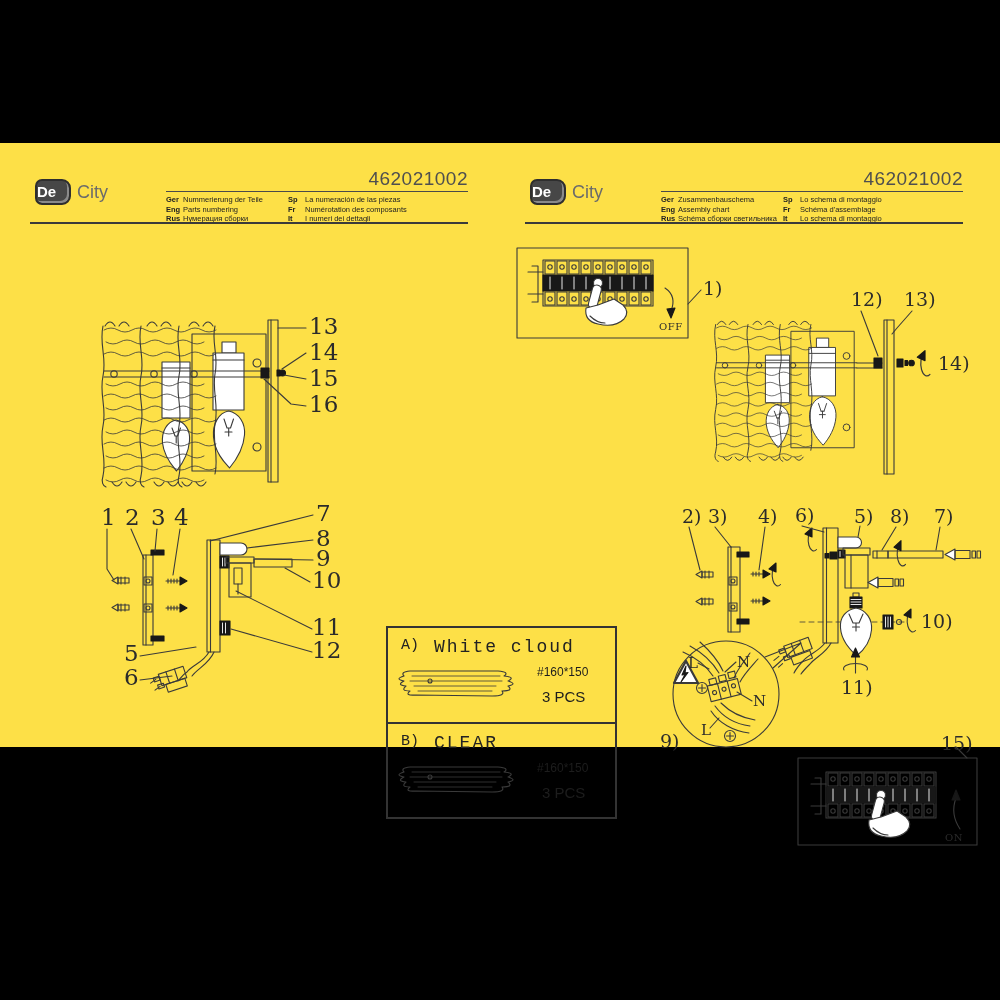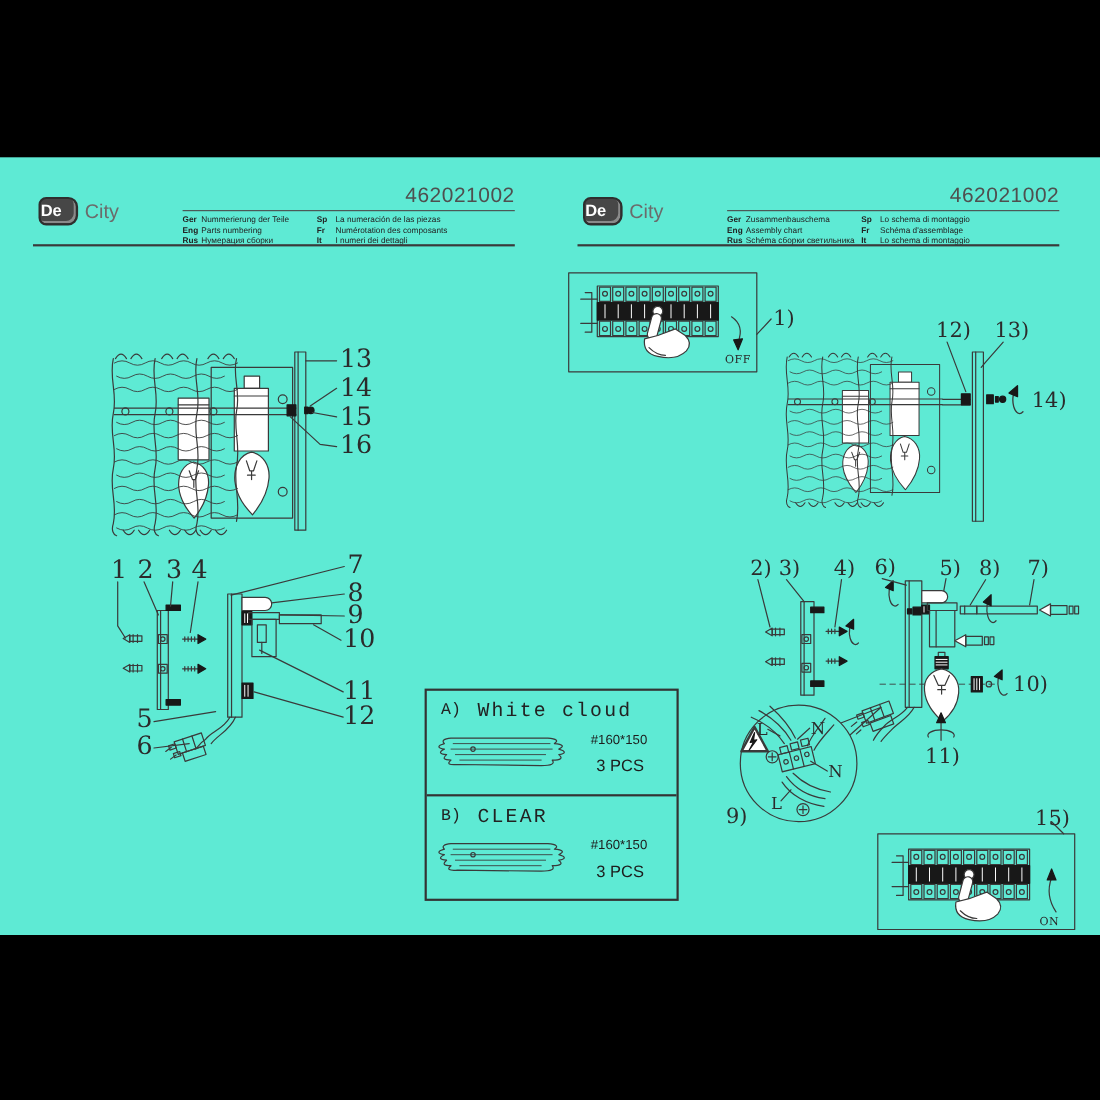--- a/index.html
+++ b/index.html
@@ -1,18 +1,18 @@
 <!DOCTYPE html>
 <html><head>
 <meta charset="utf-8">
 <style>
   html,body{margin:0;padding:0;background:#000;}
   .stage{position:relative;width:1000px;height:1000px;background:#000;overflow:hidden;
          font-family:"Liberation Sans",sans-serif;}
-  .page{position:absolute;left:0;top:143px;width:1000px;height:707px;background:#5eead4;}
+  .page{position:absolute;left:0;top:143px;width:1000px;height:604px;background:#fde047;}
 
   
   .hdr{position:absolute;top:25px;width:438px;height:82px;}
   .hdr.left{left:30px;} .hdr.right{left:525px;}
   .model{position:absolute;right:0;top:0;font-size:19px;color:#4f4f4f;letter-spacing:.5px;}
   .rule-top{position:absolute;left:136px;right:0;top:23px;height:1px;background:#4a4a4a;}
   .rule-bot{position:absolute;left:0;right:0;top:54px;height:2px;background:#3a3a3a;}
   .logo{position:absolute;left:5px;top:11px;height:28px;}
   .logo-badge{position:absolute;left:0;top:0;width:36px;height:26px;background:#474747;
       border:2px solid #2e2e2e;border-radius:7px 9px 9px 7px;box-sizing:border-box;

